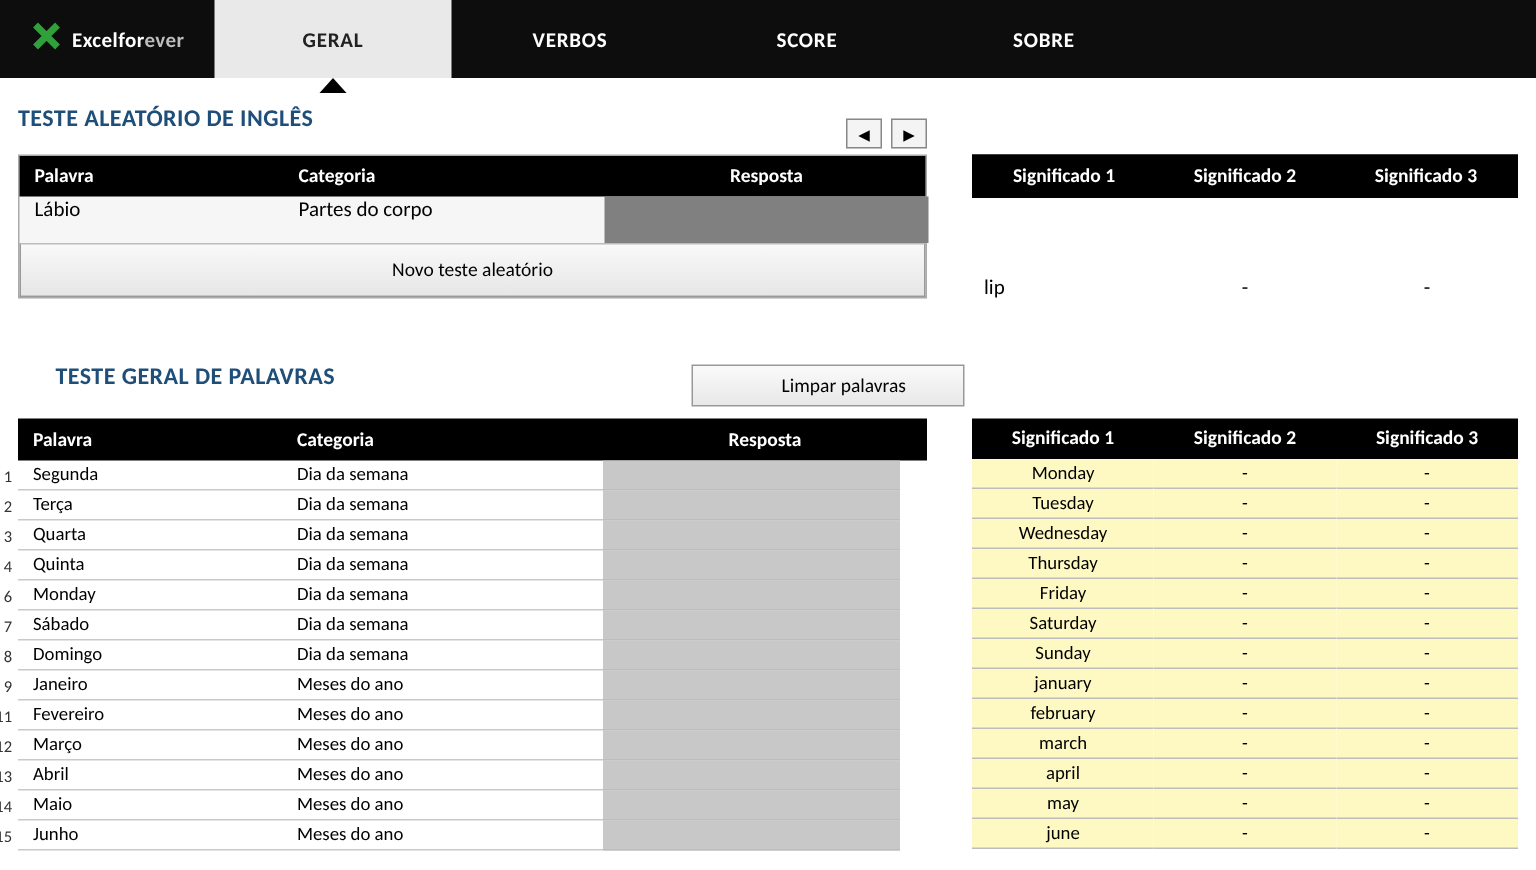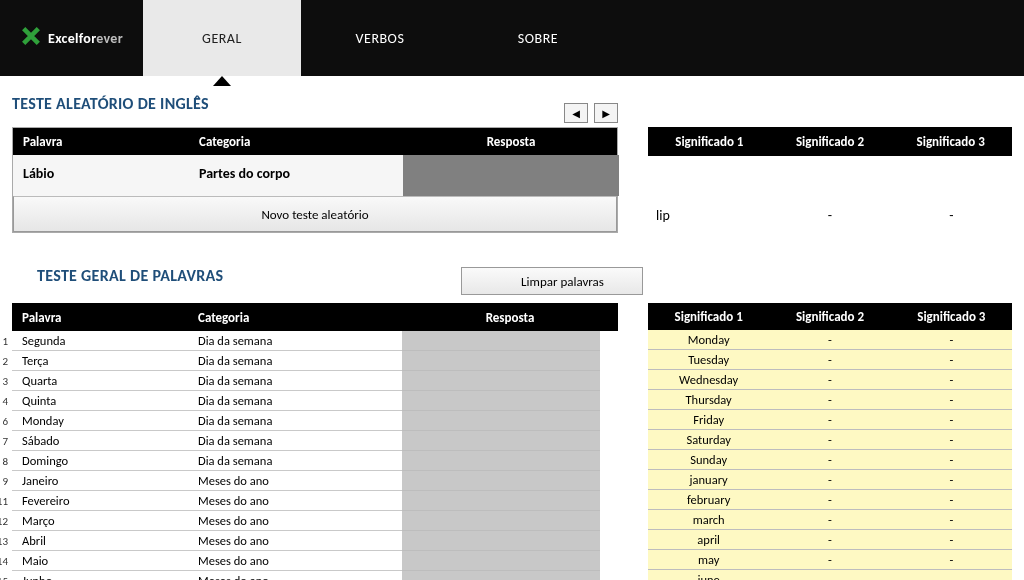--- a/index.html
+++ b/index.html
@@ -1,47 +1,47 @@
 <!DOCTYPE html>
 <html><head>
 <meta charset="utf-8">
 <style>
 * { margin: 0; padding: 0; box-sizing: border-box; font-family: Calibri, Arial, sans-serif; }
 body { width: 1024px; height: 580px; background: #fff; overflow: hidden; }
 
 
-.topbar { background: #0d0d0d; height: 76px; display: flex; align-items: stretch; }
+.topbar { background: #0d0d0d; height: 52px; display: flex; align-items: stretch; }
 .brand { display: flex; align-items: center; padding: 0 20px; gap: 6px; }
 .brand svg { width: 22px; height: 22px; }
 .brand-text { color: #fff; font-size: 14px; font-weight: 600; letter-spacing: .3px; }
 .brand-text .for { color: #fff; }
 .brand-text .ever { color: #bdbdbd; }
 .tabs { display: flex; }
 .tab { width: 158px; display: flex; align-items: center; justify-content: center;
-       color: #fff; font-size: 14px; font-weight: 400; letter-spacing: .5px; cursor: pointer; position: relative; }
+       color: #fff; font-size: 14px; font-weight: 700; letter-spacing: .5px; cursor: pointer; position: relative; }
 .tab.active { background: #e9e9e9; color: #222; }
 .tab.active::after { content: ""; position: absolute; bottom: -10px; left: 50%; transform: translateX(-50%);
   border-left: 9px solid transparent; border-right: 9px solid transparent; border-bottom: 10px solid #000; }
 
 
 .page { padding: 18px 12px 0 12px; }
 .section-title { color: #1f4e79; font-weight: 700; font-size: 16px; letter-spacing: .3px; margin-bottom: 10px; }
 .row1 { display: grid; grid-template-columns: 606px 30px 364px; gap: 0; margin-bottom: 32px; align-items: start; }
 .spacer { width: 30px; }
 .nav-arrows { display: flex; gap: 6px; justify-content: flex-end; }
 .arrow-btn { width: 24px; height: 20px; border: 1px solid #888; background: #f4f4f4;
   display: flex; align-items: center; justify-content: center; cursor: pointer; font-size: 10px; }
 .top-header-row { display: flex; justify-content: space-between; align-items: flex-end; margin-bottom: 4px; }
 
 
 .card { border: 1px solid #aaa; background: #f6f6f6; }
 .card .thead { display: grid; grid-template-columns: 176px 214px 216px; background: #000; color: #fff; font-weight: 700; font-size: 13px; }
 .card .thead > div { padding: 6px 10px; }
 .card .tbody { display: grid; grid-template-columns: 176px 214px 216px; }
-.card .tbody > div { padding: 10px 10px 14px 10px; font-size: 14px; font-weight: bold; }
+.card .tbody > div { padding: 0 10px 14px 10px; font-size: 14px; }
 .resp-cell { background: #808080; }
 .new-test-btn { width: 100%; height: 36px; border: 1px solid #999; border-top: 1px solid #bbb;
   background: linear-gradient(#f9f9f9,#e6e6e6); font-size: 13px; cursor: pointer; }
 .meaning-head { display: grid; grid-template-columns: 1fr 1fr 1fr; background: #000; color: #fff; font-weight: 700; font-size: 13px; text-align:center; border:1px solid #000;}
 .meaning-head > div { padding: 6px 4px; }
 .meaning-row { display: grid; grid-template-columns: 1fr 1fr 1fr; font-size: 14px; margin-top: 41px; }
 .meaning-row > div { padding: 10px 8px; text-align: center; }
 
 
 .row2-head { display: flex; justify-content: space-between; align-items: flex-end; width: 606px; margin-bottom: 8px; margin-left: 25px; }
@@ -71,20 +71,21 @@
           <path fill="#2fa03a" d="M4 4 L20 20 M20 4 L4 20" stroke="#2fa03a" stroke-width="5"></path>
         </svg>
     </span>
     <span class="brand-text">
       <span>Excel</span><span class="for">for</span><span class="ever">ever</span>
     </span>
   </div>
   <div class="tabs">
     <div class="tab active">GERAL</div>
     <div class="tab">VERBOS</div>
+    <div class="tab">SCORE</div>
     <div class="tab">SOBRE</div>
   </div>
 </div>
 
 <div class="page">
 
   <div class="top-header-row" style="width:606px">
     <div class="section-title">TESTE ALEATÓRIO DE INGLÊS</div>
     <div class="nav-arrows">
       <div class="arrow-btn">

